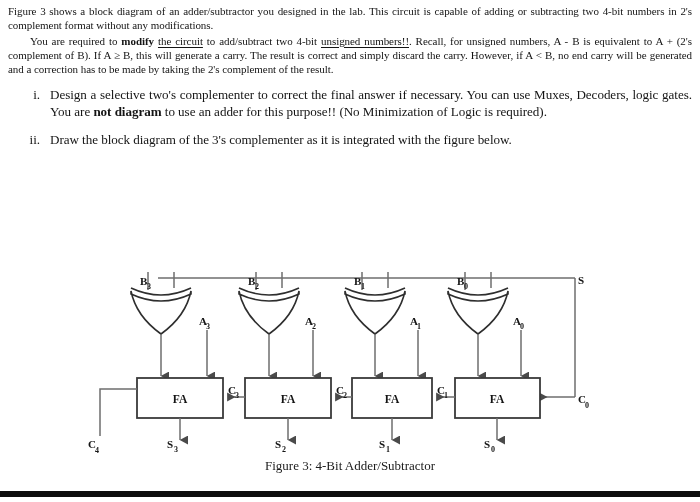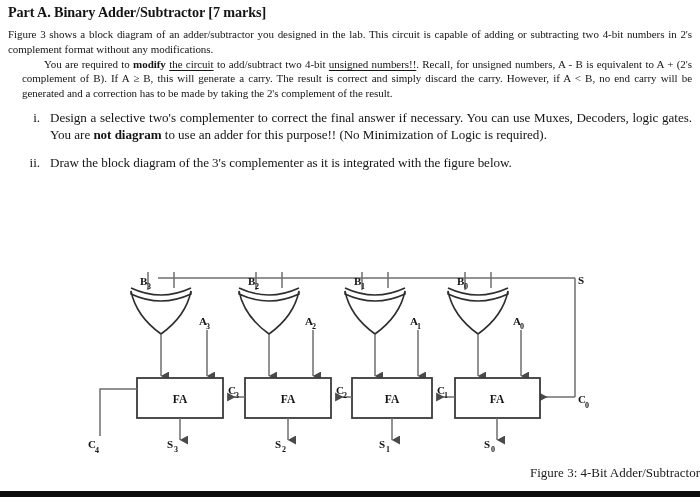--- a/index.html
+++ b/index.html
@@ -31,21 +31,21 @@
     margin: 0 0 7px 0;
     line-height: 1.15;
   }
   .para {
     font-size: 11px;
     line-height: 1.305;
     margin: 0 0 1px 0;
     text-align: justify;
     letter-spacing: -0.05px;
   }
-  .para.indent { text-indent: 22px; margin-left: 14px; }
+  .para.indent { text-indent: 22px; }
   .b { font-weight: bold; }
   .u { text-decoration: underline; text-underline-offset: 1.5px; }
 
   .list {
     margin: 9px 0 0 0;
     padding: 0;
     list-style: none;
   }
   .list li {
     position: relative;
@@ -69,43 +69,42 @@
     position: absolute;
     left: 0;
     top: 258px;
     width: 700px;
     height: 244px;
   }
   .figure svg { display: block; }
   .caption {
     position: absolute;
     left: 0;
-    top: 207px;
-    width: 700px;
-    text-align: right;
+    top: 200px;
+    width: 700px;
+    text-align: center;
     font-size: 13px;
     color: #1a1a1a;
   }
   .bottom-rule {
     position: absolute;
     left: 0;
     top: 233px;
     width: 700px;
     height: 6px;
     background: #0d0d0d;
   }
 </style>
 </head>
 <body>
 
 <div id="page">
 
   <div class="doc">
 
-    <div class="heading">Part A. Binary Adder/Subtractor [7 marks]</div>
 
     <div class="para">Figure 3 shows a block diagram of an adder/subtractor you designed in the lab. This circuit is capable of adding or subtracting two 4-bit numbers in 2's complement format without any modifications.</div>
 
     <div class="para indent"><span>You are required to </span><span class="b">modify</span><span> </span><span class="u">the circuit</span><span> to add/subtract two 4-bit </span><span class="u">unsigned numbers!!</span><span>. Recall, for unsigned numbers, A - B is equivalent to A + (2's complement of B). If A ≥ B, this will generate a carry. The result is correct and simply discard the carry. However, if A &lt; B, no end carry will be generated and a correction has to be made by taking the 2's complement of the result.</span></div>
 
     <ul class="list">
       <li>
         <span class="marker">i.</span><span>Design a selective two's complementer to correct the final answer if necessary. You can use Muxes, Decoders, logic gates. You are </span><span class="b">not diagram</span><span> to use an adder for this purpose!! (No Minimization of Logic is required).</span>
       </li>
       <li>

